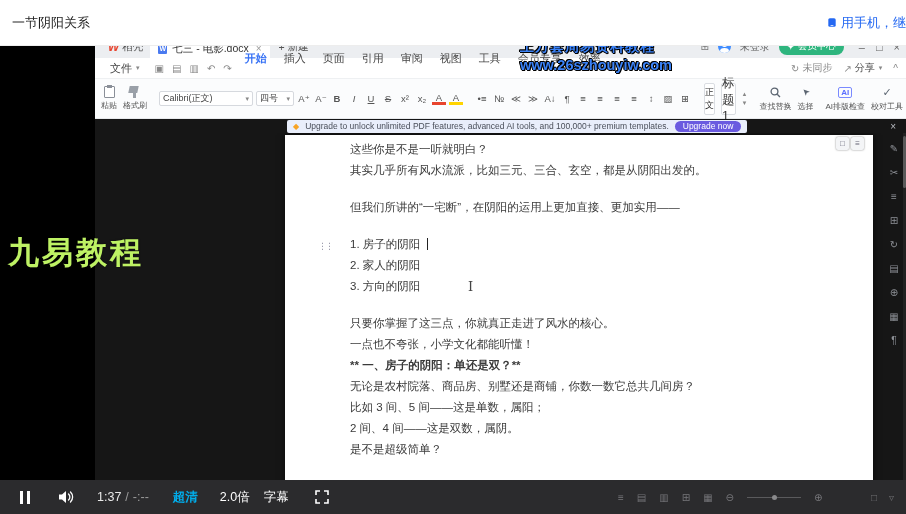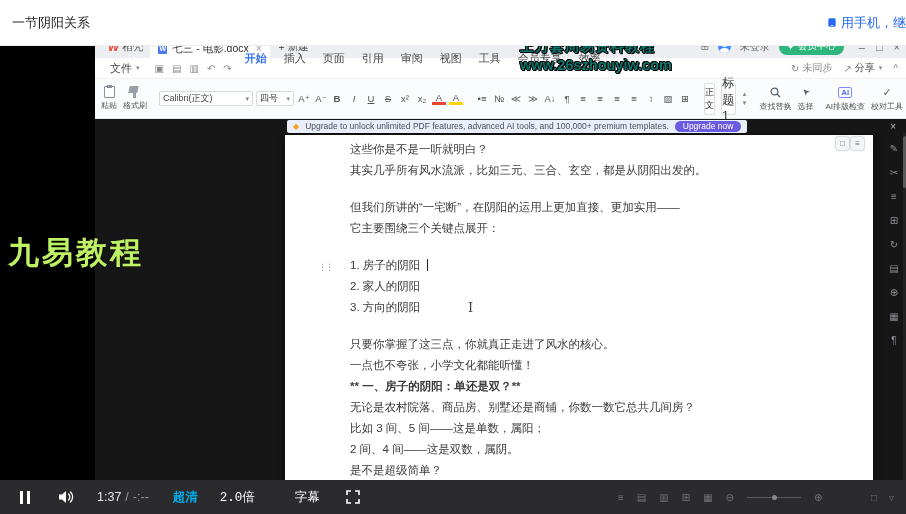--- a/index.html
+++ b/index.html
@@ -123,35 +123,35 @@
     box-shadow:0 0 2px rgba(0,0,0,.5); }
   .side-strip { position:absolute; right:3px; top:10px; width:18px; display:flex;
     flex-direction:column; gap:13px; align-items:center; color:#8d9096; font-size:10px; }
   .scrollbar { position:absolute; right:0; top:0; bottom:0; width:3px; background:#222; }
   .scroll-thumb { position:absolute; top:3px; right:0; width:3px; height:52px; background:#5a5a5a; border-radius:2px; }
 
   
   .red-wm { position:absolute; left:8px; top:202px; font-size:31px; font-weight:bold;
     color:#bef264; letter-spacing:3px; z-index:40;
     font-family:"DejaVu Serif","Liberation Serif",serif; text-shadow:0 0 2px rgba(0,0,0,.5); }
-  .top-wm { position:absolute; left:520px; top:8px; z-index:40; color:#0f766e; line-height:1.25; }
+  .top-wm { position:absolute; left:520px; top:8px; z-index:40; color:#3b82f6; line-height:1.25; }
   .top-wm div { font-size:14px; font-weight:bold; letter-spacing:1px;
     text-shadow:1px 0 0 #000, -1px 0 0 #000, 0 1px 0 #000, 0 -1px 0 #000,
       1px 1px 0 #000, -1px -1px 0 #000; }
   .top-wm .l2 { font-size:14.5px; letter-spacing:0; }
 
   
   .player { position:absolute; left:0; right:0; bottom:0; height:34px; background:#2b2b2d;
     display:flex; align-items:center; padding-left:20px; z-index:50; color:#fff; font-size:12.5px; }
   .pause-btn { width:10px; height:13px; border-left:3.5px solid #fff; border-right:3.5px solid #fff; margin-right:28px; }
   .vol { margin-right:22px; display:flex; align-items:center; }
   .time { color:#e8e8e8; margin-right:24px; display:flex; gap:4px; }
   .time .dim { color:#9b9b9b; }
   .quality { color:#00aeec; margin-right:22px; font-weight:bold; }
-  .speed { margin-right:40px;font-family:Liberation Mono, monospace; }
+  .speed { margin-right:14px; }
   .subs { margin-right:26px; }
   .fs { display:flex; align-items:center; }
   .wps-status { position:absolute; left:618px; top:0; bottom:0; display:flex; gap:13px;
     color:#76767a; font-size:10px; align-items:center; }
   .zoom-track { width:54px; height:1px; background:#5a5a5c; position:relative; }
   .zoom-dot { position:absolute; left:25px; top:-2px; width:5px; height:5px; border-radius:50%; background:#8a8a8c; }
   .right-faint { position:absolute; right:12px; top:0; bottom:0; display:flex; gap:12px;
     color:#6f6f72; font-size:10px; align-items:center; }
 </style>
 </head>
@@ -345,21 +345,20 @@
       </div>
       <span class="banner-close">×</span>
     </div>
 
     <div class="canvas">
       <div class="page">
         <div class="page-inner">
           <div class="para">这些你是不是一听就明白？</div>
           <div class="para">其实几乎所有风水流派，比如三元、三合、玄空，都是从阴阳出发的。</div>
           <div class="para gap">但我们所讲的“一宅断”，在阴阳的运用上更加直接、更加实用——</div>
-          <div class="para">它主要围绕三个关键点展开：</div>
           <div class="para gap">
             <span class="drag-handle">⋮⋮</span>
             <span>1. 房子的阴阳</span>
             <span class="caret"></span>
           </div>
           <div class="para">2. 家人的阴阳</div>
           <div class="para">
             <span>3. 方向的阴阳</span>
             <span class="ibeam">I</span>
           </div>

